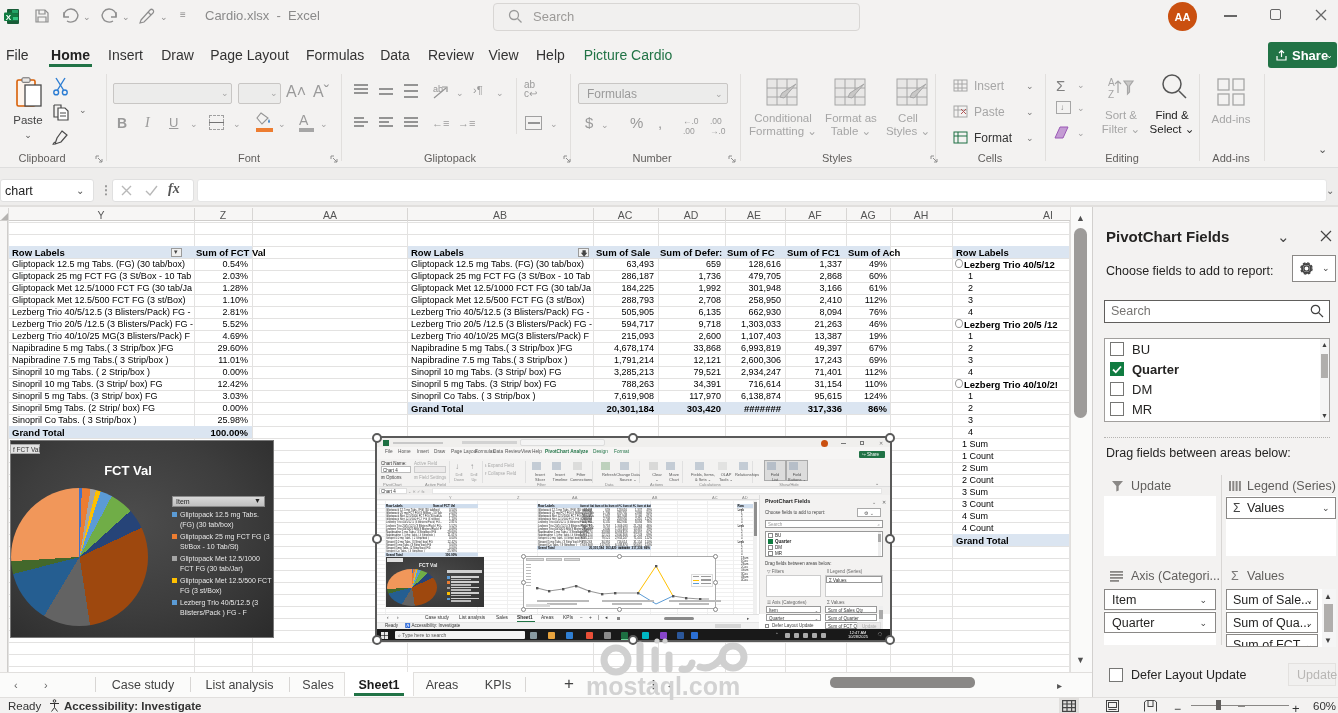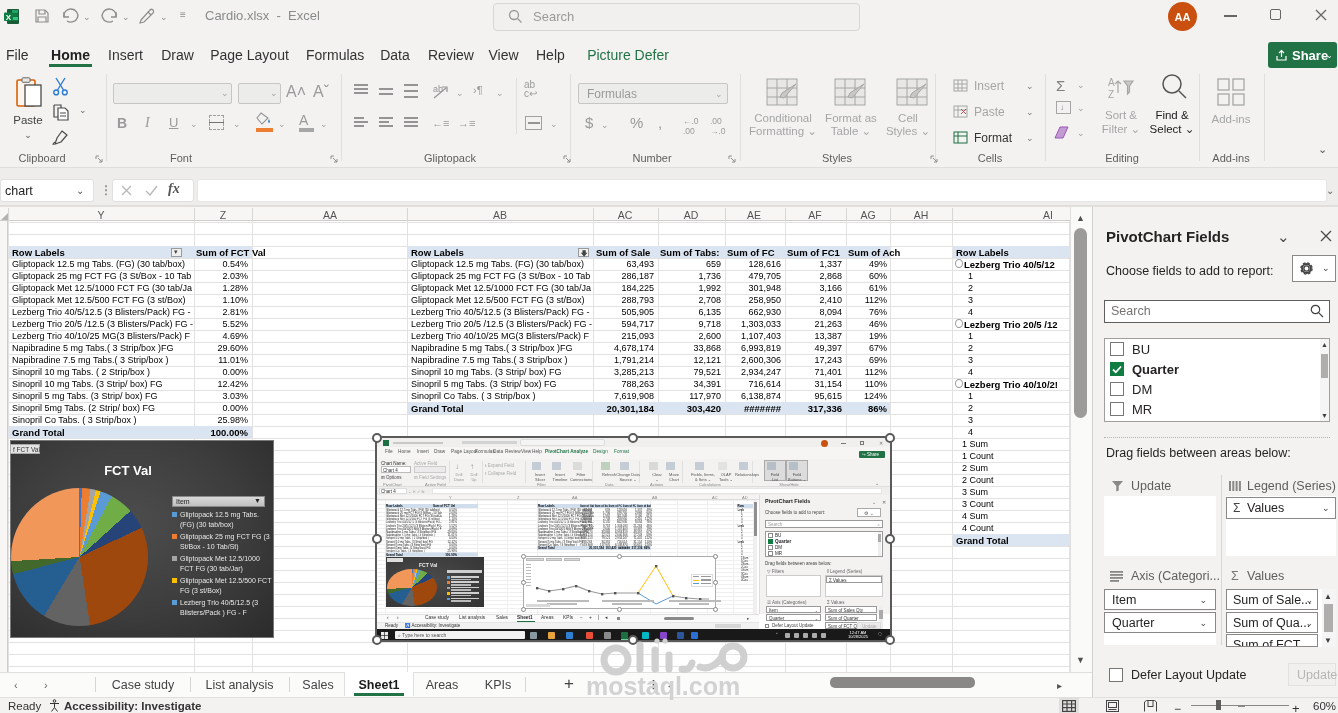--- a/index.html
+++ b/index.html
@@ -57,41 +57,41 @@
 <div style="left:6px;top:47px;width:21px;height:17px;color:#333;font-size:14px;font-weight:normal;text-align:center;">File</div>
 <div style="left:46px;top:47px;width:49px;height:17px;color:#222;font-size:14px;font-weight:bold;text-align:center;">Home</div>
 <div style="left:108px;top:47px;width:35px;height:17px;color:#333;font-size:14px;font-weight:normal;text-align:center;">Insert</div>
 <div style="left:160px;top:47px;width:35px;height:17px;color:#333;font-size:14px;font-weight:normal;text-align:center;">Draw</div>
 <div style="left:210px;top:47px;width:79px;height:17px;color:#333;font-size:14px;font-weight:normal;text-align:center;">Page Layout</div>
 <div style="left:306px;top:47px;width:56px;height:17px;color:#333;font-size:14px;font-weight:normal;text-align:center;">Formulas</div>
 <div style="left:380px;top:47px;width:30px;height:17px;color:#333;font-size:14px;font-weight:normal;text-align:center;">Data</div>
 <div style="left:428px;top:47px;width:43px;height:17px;color:#333;font-size:14px;font-weight:normal;text-align:center;">Review</div>
 <div style="left:488px;top:47px;width:31px;height:17px;color:#333;font-size:14px;font-weight:normal;text-align:center;">View</div>
 <div style="left:536px;top:47px;width:27px;height:17px;color:#333;font-size:14px;font-weight:normal;text-align:center;">Help</div>
-<div style="left:580px;top:47px;width:96px;height:17px;color:#217346;font-size:14px;font-weight:normal;text-align:center;">Picture Defer</div>
+<div style="left:580px;top:47px;width:96px;height:17px;color:#217346;font-size:14px;font-weight:normal;text-align:center;">Picture Cardio</div>
 <div style="left:49px;top:64px;width:43px;height:3px;background:#217346;"></div>
 <div style="left:1268px;top:42px;width:69px;height:26px;background:#217346;border-radius:3px;"></div>
 <svg style="left:1276px;top:49px" width="13" height="12" viewBox="0 0 13 12" fill="none" stroke="#fff" stroke-width="1.2">
 <path d="M1 7 v4 h9 v-4"></path>
     <path d="M5.5 8 V1.5"></path>
     <path d="M3 4 l2.5-2.5 L8 4"></path>
   </svg>
 <div style="left:1292px;top:48px;width:40px;height:14px;color:#fff;font-size:13px;font-weight:bold;">Share</div>
 <div style="left:1326px;top:51px;width:8px;height:8px;color:#fff;font-size:8px;">⌄</div>
 <div style="left:0;top:69px;width:1338px;height:99px;background:#f3f2f1;border-bottom:1px solid #dedede;"></div>
 <div style="left:106px;top:74px;width:1px;height:87px;background:#e1dfdd;"></div>
 <div style="left:341px;top:74px;width:1px;height:87px;background:#e1dfdd;"></div>
 <div style="left:570px;top:74px;width:1px;height:87px;background:#e1dfdd;"></div>
 <div style="left:740px;top:74px;width:1px;height:87px;background:#e1dfdd;"></div>
 <div style="left:935px;top:74px;width:1px;height:87px;background:#e1dfdd;"></div>
 <div style="left:1045px;top:74px;width:1px;height:87px;background:#e1dfdd;"></div>
 <div style="left:1199px;top:74px;width:1px;height:87px;background:#e1dfdd;"></div>
 <div style="left:1264px;top:74px;width:1px;height:87px;background:#e1dfdd;"></div>
 <div style="left:-3px;top:152px;width:90px;height:13px;color:#605e5c;font-size:11px;text-align:center;">Clipboard</div>
-<div style="left:170px;top:152px;width:90px;height:13px;color:#605e5c;font-size:11px;text-align:left;">Font</div>
+<div style="left:170px;top:152px;width:90px;height:13px;color:#605e5c;font-size:11px;text-align:right;">Font</div>
 <div style="left:405px;top:152px;width:90px;height:13px;color:#605e5c;font-size:11px;text-align:center;">Gliptopack</div>
 <div style="left:607px;top:152px;width:90px;height:13px;color:#605e5c;font-size:11px;text-align:center;">Number</div>
 <div style="left:792px;top:152px;width:90px;height:13px;color:#605e5c;font-size:11px;text-align:center;">Styles</div>
 <div style="left:945px;top:152px;width:90px;height:13px;color:#605e5c;font-size:11px;text-align:center;">Cells</div>
 <div style="left:1077px;top:152px;width:90px;height:13px;color:#605e5c;font-size:11px;text-align:center;">Editing</div>
 <div style="left:1186px;top:152px;width:90px;height:13px;color:#605e5c;font-size:11px;text-align:center;">Add-ins</div>
 <svg style="left:95px;top:155px" width="9" height="9" viewBox="0 0 9 9" fill="none" stroke="#8e8e8e" stroke-width="1">
 <path d="M1 1 h3 M1 1 v3 M3 3 l4 4 M7 4 v3 h-3"></path>
   </svg>
 <svg style="left:330px;top:155px" width="9" height="9" viewBox="0 0 9 9" fill="none" stroke="#8e8e8e" stroke-width="1">
@@ -407,21 +407,21 @@
 <div style="left:196px;top:415px;width:52px;height:11px;font-size:9px;color:#000;text-align:right;">25.98%</div>
 <div style="left:9px;top:426px;width:243px;height:12px;background:#dbe5f1;"></div>
 <div style="left:12px;top:427px;width:120px;height:11px;font-size:9.5px;font-weight:bold;color:#000;">Grand Total</div>
 <div style="left:186px;top:427px;width:62px;height:11px;font-size:9.5px;font-weight:bold;color:#000;text-align:right;">100.00%</div>
 <div style="left:408px;top:246px;width:482px;height:12px;background:#dbe5f1;"></div>
 <div style="left:411px;top:247px;width:120px;height:11px;font-size:9.5px;font-weight:bold;color:#000;">Row Labels</div>
 <div style="left:578px;top:247.5px;width:11px;height:9px;background:#f0f0f0;border:1px solid #9a9a9a;">
     <span style="position:absolute;left:1.5px;top:0px;font-size:7px;color:#444">🡇</span>
   </div>
 <div style="left:596px;top:247px;width:60px;height:11px;font-size:9.5px;font-weight:bold;color:#000;white-space:nowrap;overflow:hidden;">Sum of Sale</div>
-<div style="left:660px;top:247px;width:62px;height:11px;font-size:9.5px;font-weight:bold;color:#000;white-space:nowrap;overflow:hidden;">Sum of Tabs:</div>
+<div style="left:660px;top:247px;width:62px;height:11px;font-size:9.5px;font-weight:bold;color:#000;white-space:nowrap;overflow:hidden;">Sum of Defer:</div>
 <div style="left:727px;top:247px;width:56px;height:11px;font-size:9.5px;font-weight:bold;color:#000;white-space:nowrap;overflow:hidden;">Sum of FC</div>
 <div style="left:787px;top:247px;width:57px;height:11px;font-size:9.5px;font-weight:bold;color:#000;white-space:nowrap;overflow:hidden;">Sum of FC1</div>
 <div style="left:848px;top:247px;width:56px;height:11px;font-size:9.5px;font-weight:bold;color:#000;white-space:nowrap;overflow:hidden;">Sum of Ach</div>
 <div style="left:411px;top:259px;width:181px;height:11px;font-size:9px;color:#000;white-space:nowrap;overflow:hidden;">Gliptopack 12.5 mg Tabs. (FG) (30 tab/box)</div>
 <div style="left:596px;top:259px;width:58px;height:11px;font-size:9px;color:#000;text-align:right;">63,493</div>
 <div style="left:661px;top:259px;width:60px;height:11px;font-size:9px;color:#000;text-align:right;">659</div>
 <div style="left:727px;top:259px;width:54px;height:11px;font-size:9px;color:#000;text-align:right;">128,616</div>
 <div style="left:789px;top:259px;width:53px;height:11px;font-size:9px;color:#000;text-align:right;">1,337</div>
 <div style="left:849px;top:259px;width:38px;height:11px;font-size:9px;color:#000;text-align:right;">49%</div>
 <div style="left:411px;top:271px;width:181px;height:11px;font-size:9px;color:#000;white-space:nowrap;overflow:hidden;">Gliptopack 25 mg FCT FG (3 St/Box - 10 Tab</div>

